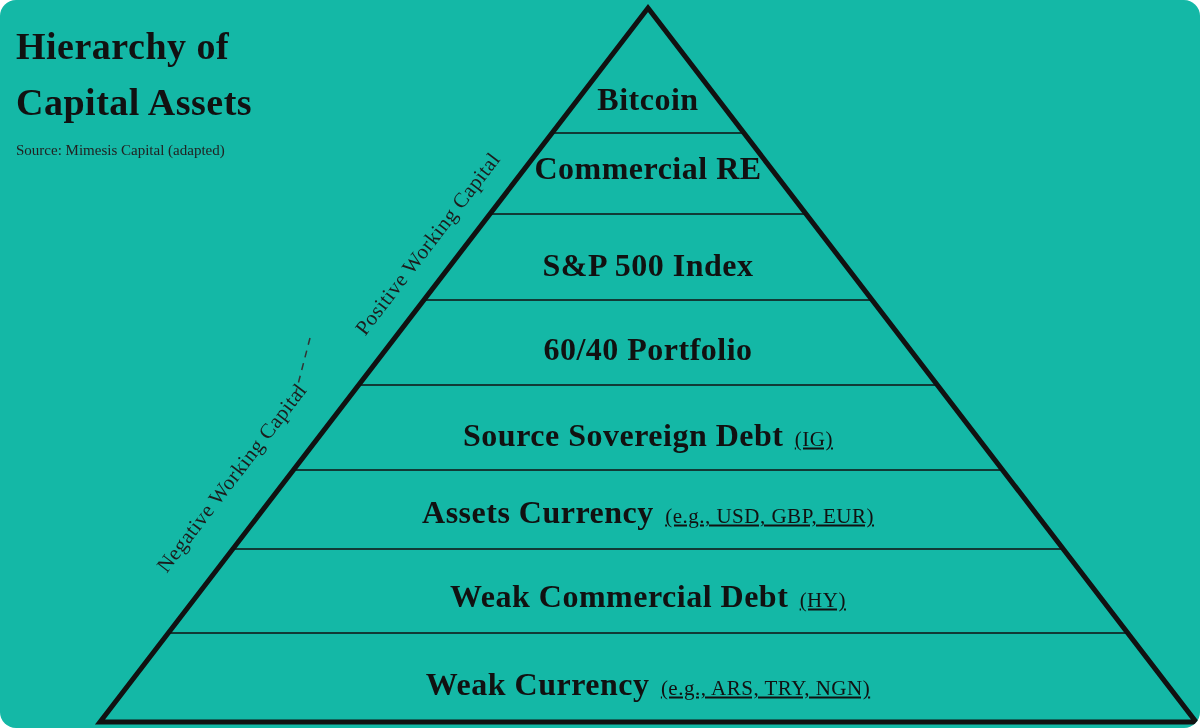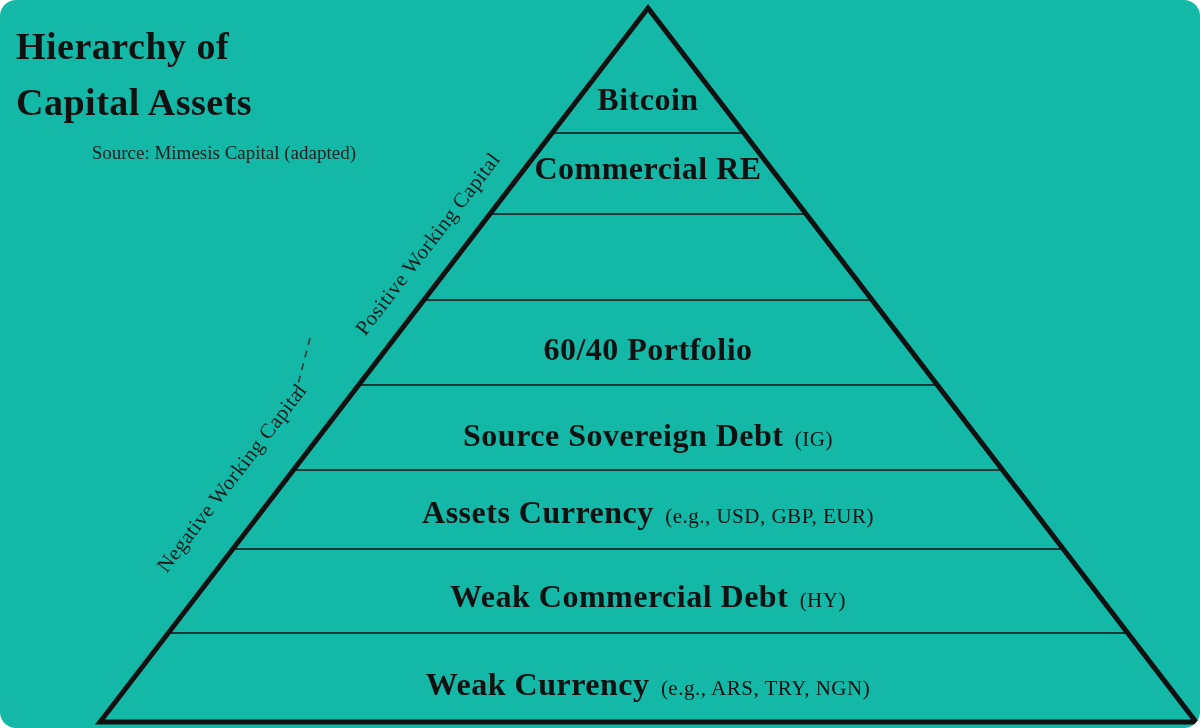--- a/index.html
+++ b/index.html
@@ -29,42 +29,42 @@
   }
   .title-line {
     font-size: 38px;
     font-weight: bold;
     line-height: 56px;
     letter-spacing: 0.5px;
     color: #111111;
   }
   .source {
     margin-top: 12px;
-    font-size: 19px;
+    font-size: 15px;
     color: #222222;
-    text-align: right;
   }
   .level {
     position: absolute;
     left: 648px;
     transform: translate(-50%, -50%);
     white-space: nowrap;
     text-align: center;
     color: #111111;
   }
   .level-name {
     font-size: 32px;
     font-weight: bold;
     letter-spacing: 0.5px;
   }
   .level-detail {
     font-size: 21px;
     font-weight: normal;
     margin-left: 0.35em;
     letter-spacing: 0.5px;
+    text-decoration: underline;
   }
   .level-detail:empty { display: none; }
   .side-label {
     position: absolute;
     transform: translate(-50%, -50%) rotate(-52.5deg);
     transform-origin: center center;
     white-space: nowrap;
     font-size: 21px;
     color: #1c1c1c;
     letter-spacing: 0.5px;
@@ -94,20 +94,24 @@
   </div>
 
   <div class="level" style="top: 99px;">
     <span class="level-name">Bitcoin</span>
     
   </div>
   <div class="level" style="top: 168px;">
     <span class="level-name">Commercial RE</span>
     
   </div>
+  <div class="level" style="top: 265px;">
+    <span class="level-name">S&amp;P 500 Index</span>
+    
+  </div>
   <div class="level" style="top: 349px;">
     <span class="level-name">60/40 Portfolio</span>
     
   </div>
   <div class="level" style="top: 435px;">
     <span class="level-name">Source Sovereign Debt</span>
     <span class="level-detail">(IG)</span>
   </div>
   <div class="level" style="top: 512px;">
     <span class="level-name">Assets Currency</span>

